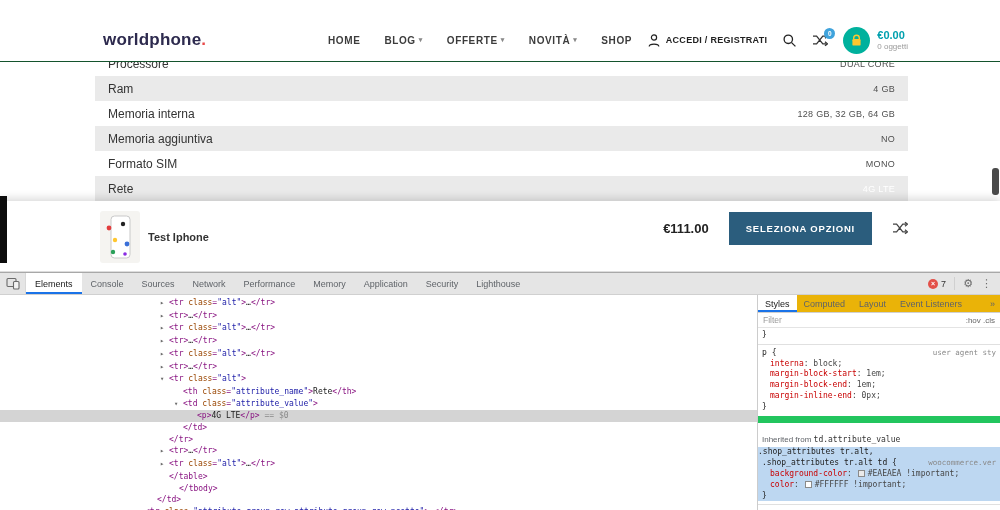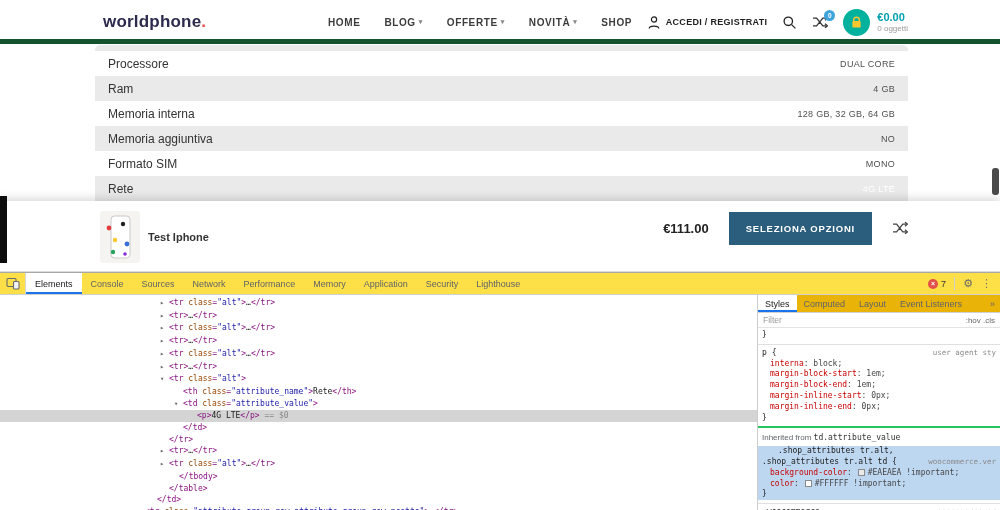--- a/index.html
+++ b/index.html
@@ -1,19 +1,19 @@
 <!DOCTYPE html>
 <html><head>
 <meta charset="utf-8">
 <style>
 *{box-sizing:border-box;margin:0;padding:0}
 html,body{width:1000px;height:510px;overflow:hidden;background:#fff;font-family:"Liberation Sans",sans-serif}
 
 
-.page-header{position:absolute;left:0;top:0;width:1000px;height:44px;background:#fff;border-bottom:5px solid #14532d;z-index:40}
+.page-header{position:absolute;left:0;top:18px;width:1000px;height:44px;background:#fff;border-bottom:1px solid #14532d;z-index:40}
 .logo{position:absolute;left:103px;top:0;height:44px;display:flex;align-items:center;font-weight:800;font-size:17px;color:#2d2a4e;letter-spacing:.2px}
 .logo .dot{color:#e84a4a}
 .main-nav{position:absolute;left:328px;top:0;height:44px;display:flex;align-items:center;gap:24px}
 .nav-item{font-size:10px;font-weight:700;color:#3c3c3c;letter-spacing:.6px;cursor:pointer;display:flex;align-items:center;gap:3px}
 .nav-caret{font-size:7px;color:#888}
 .header-right{position:absolute;right:92px;top:0;height:44px;display:flex;align-items:center;gap:15px}
 .account{display:flex;align-items:center;gap:5px;font-size:9px;font-weight:700;color:#222;letter-spacing:.3px;cursor:pointer}
 .icon-btn{display:flex;align-items:center;cursor:pointer}
 .compare-wrap{position:relative;cursor:pointer}
 .compare-badge{position:absolute;top:-5px;right:-7px;width:11px;height:11px;border-radius:50%;background:#3fa3dc;color:#fff;font-size:6.5px;font-weight:700;display:flex;align-items:center;justify-content:center}
@@ -38,21 +38,21 @@
 
 .sticky-bar{position:absolute;left:0;top:201px;width:1000px;height:71px;background:#fff;box-shadow:0 -3px 8px rgba(0,0,0,.14);border-bottom:1px solid #ddd;z-index:50}
 .product-thumb{position:absolute;left:100px;top:10px;width:40px;height:52px;background:#f5f4f1;border-radius:3px;display:flex;align-items:center;justify-content:center}
 .product-title{position:absolute;left:148px;top:0;height:71px;display:flex;align-items:center;font-size:11px;font-weight:700;color:#333}
 .sticky-right{position:absolute;right:92px;top:0;height:54px;display:flex;align-items:center;gap:20px}
 .price{font-size:13px;font-weight:700;color:#222}
 .select-btn{background:#2b5d7d;color:#fff;font-size:9.5px;font-weight:700;letter-spacing:.8px;padding:11px 17px;border:none;cursor:pointer;font-family:inherit}
 
 
 .devtools{position:absolute;left:0;top:272px;width:1000px;height:238px;background:#fff;border-top:1px solid #a8a8a8;display:flex;flex-direction:column;z-index:70}
-.dt-toolbar{height:22px;background:#fde047;border-bottom:1px solid #d0d0d0;display:flex;align-items:stretch;flex:none}
+.dt-toolbar{height:22px;background:#e5e5e5;border-bottom:1px solid #d0d0d0;display:flex;align-items:stretch;flex:none}
 .dt-device{width:26px;display:flex;align-items:center;justify-content:center;border-right:1px solid #d8d8d8;cursor:pointer}
 .dt-tabs{display:flex;align-items:stretch}
 .dt-tab{padding:0 9px;font-size:9px;color:#5f6368;display:flex;align-items:center;cursor:pointer;white-space:nowrap}
 .dt-tab.active{color:#1a1a1a;box-shadow:inset 0 -2px 0 #1a73e8;background:#fff}
 .dt-right{margin-left:auto;display:flex;align-items:center;gap:8px;padding-right:8px}
 .err-badge{display:flex;align-items:center;gap:3px;cursor:pointer}
 .err-icon{width:10px;height:10px;border-radius:50%;background:#e35049;color:#fff;font-size:7px;display:flex;align-items:center;justify-content:center;font-weight:700}
 .err-count{font-size:9px;color:#333}
 .dt-sep{width:1px;height:13px;background:#d0d0d0;align-self:center}
 .gear-icon,.kebab-icon{color:#6b6b6b;font-size:11px;cursor:pointer;display:flex;align-items:center}
@@ -76,21 +76,21 @@
 .sb-pseudo{font-size:8px;color:#666;padding-right:5px;white-space:nowrap;cursor:pointer}
 .styles-pane{flex:1;overflow:hidden;font-family:"DejaVu Sans Mono",monospace;font-size:8px;line-height:10.8px;padding-top:2px}
 .st-line{padding:0 4px;white-space:nowrap}
 .st-selected{background:#bdd7f1}
 .st-sel{color:#222}
 .st-prop{color:#c80000}
 .st-val{color:#464646}
 .st-link{float:right;color:#8a8a8a;font-size:7.5px;margin-left:6px;cursor:pointer}
 .st-swatch{display:inline-block;width:7px;height:7px;border:1px solid #8a8a8a;margin:0 3px 0 1px;vertical-align:-1px;cursor:pointer}
 .st-sep{border-top:1px solid #e0e0e0;margin:3px 0}
-.st-inherited{border-top:2px solid #22c55e;margin-top:3px;padding:5px 4px 2px;font-family:"Liberation Sans",sans-serif;font-size:8px;color:#5f6368}
+.st-inherited{border-top:7px solid #22c55e;margin-top:3px;padding:12px 4px 2px;font-family:"Liberation Sans",sans-serif;font-size:8px;color:#5f6368}
 .st-inh-code{font-family:"DejaVu Sans Mono",monospace;color:#333;cursor:pointer}
 </style>
 </head>
 <body>
 
 <div class="page-header">
   <div class="logo">
       <span>worldphone</span>
       <span class="dot">.</span>
     </div>
@@ -247,22 +247,22 @@
         <div class="tree-line" style="padding-left: 160px;"><span class="tree-arrow">▸</span><span class="tk-p">&lt;tr</span><span class="tk-a"> class</span><span class="tk-p">=</span><span class="tk-v">"alt"</span><span class="tk-p">&gt;</span><span class="tk-t">…</span><span class="tk-p">&lt;/tr&gt;</span></div>
         <div class="tree-line" style="padding-left: 160px;"><span class="tree-arrow">▸</span><span class="tk-p">&lt;tr&gt;</span><span class="tk-t">…</span><span class="tk-p">&lt;/tr&gt;</span></div>
         <div class="tree-line" style="padding-left: 160px;"><span class="tree-arrow">▾</span><span class="tk-p">&lt;tr</span><span class="tk-a"> class</span><span class="tk-p">=</span><span class="tk-v">"alt"</span><span class="tk-p">&gt;</span></div>
         <div class="tree-line" style="padding-left: 174px;"><span class="tree-arrow"></span><span class="tk-p">&lt;th</span><span class="tk-a"> class</span><span class="tk-p">=</span><span class="tk-v">"attribute_name"</span><span class="tk-p">&gt;</span><span class="tk-t">Rete</span><span class="tk-p">&lt;/th&gt;</span></div>
         <div class="tree-line" style="padding-left: 174px;"><span class="tree-arrow">▾</span><span class="tk-p">&lt;td</span><span class="tk-a"> class</span><span class="tk-p">=</span><span class="tk-v">"attribute_value"</span><span class="tk-p">&gt;</span></div>
         <div class="tree-line selected" style="padding-left: 188px;"><span class="tree-arrow"></span><span class="tk-p">&lt;p&gt;</span><span class="tk-t">4G LTE</span><span class="tk-p">&lt;/p&gt;</span><span class="tk-g"> == $0</span></div>
         <div class="tree-line" style="padding-left: 174px;"><span class="tree-arrow"></span><span class="tk-p">&lt;/td&gt;</span></div>
         <div class="tree-line" style="padding-left: 160px;"><span class="tree-arrow"></span><span class="tk-p">&lt;/tr&gt;</span></div>
         <div class="tree-line" style="padding-left: 160px;"><span class="tree-arrow">▸</span><span class="tk-p">&lt;tr&gt;</span><span class="tk-t">…</span><span class="tk-p">&lt;/tr&gt;</span></div>
         <div class="tree-line" style="padding-left: 160px;"><span class="tree-arrow">▸</span><span class="tk-p">&lt;tr</span><span class="tk-a"> class</span><span class="tk-p">=</span><span class="tk-v">"alt"</span><span class="tk-p">&gt;</span><span class="tk-t">…</span><span class="tk-p">&lt;/tr&gt;</span></div>
+        <div class="tree-line" style="padding-left: 160px;"><span class="tree-arrow"></span><span class="tk-p">&lt;/table&gt;</span></div>
         <div class="tree-line" style="padding-left: 170px;"><span class="tree-arrow"></span><span class="tk-p">&lt;/tbody&gt;</span></div>
-        <div class="tree-line" style="padding-left: 160px;"><span class="tree-arrow"></span><span class="tk-p">&lt;/table&gt;</span></div>
         <div class="tree-line" style="padding-left: 148px;"><span class="tree-arrow"></span><span class="tk-p">&lt;/td&gt;</span></div>
         <div class="tree-line" style="padding-left: 136px;"><span class="tree-arrow">▸</span><span class="tk-p">&lt;tr</span><span class="tk-a"> class</span><span class="tk-p">=</span><span class="tk-v">"attribute_group_row attribute_group_row_ncetto"</span><span class="tk-p">&gt;</span><span class="tk-t">…</span><span class="tk-p">&lt;/tr&gt;</span></div>
       </div>
     <div class="dt-divider"></div>
     <div class="dt-sidebar">
       <div class="sb-tabs">
         <span class="sb-tab active">Styles</span>
           <span class="sb-tab">Computed</span>
           <span class="sb-tab">Layout</span>
           <span class="sb-tab">Event Listeners</span>
@@ -272,25 +272,24 @@
         <input placeholder="Filter" style="">
         <span class="sb-pseudo">:hov .cls</span>
       </div>
       <div class="styles-pane">
           <div class="st-line" style="padding-left: 4px;"><span class="st-sel">}</span></div>
           <div class="st-sep"></div>
           <div class="st-line" style="padding-left: 4px;"><span class="st-link">user agent sty</span><span class="st-sel">p {</span></div>
           <div class="st-line" style="padding-left: 12px;"><span class="st-prop">interna</span><span class="st-val">: block;</span></div>
           <div class="st-line" style="padding-left: 12px;"><span class="st-prop">margin-block-start</span><span class="st-val">: 1em;</span></div>
           <div class="st-line" style="padding-left: 12px;"><span class="st-prop">margin-block-end</span><span class="st-val">: 1em;</span></div>
-          <div class="st-line" style="padding-left: 12px;"><span class="st-prop">margin-inline-start</span><span class="st-val">: 0px;</span></div>
           <div class="st-line" style="padding-left: 12px;"><span class="st-prop">margin-inline-end</span><span class="st-val">: 0px;</span></div>
           <div class="st-line" style="padding-left: 4px;"><span class="st-sel">}</span></div>
           <div class="st-inherited"><span>Inherited from </span><span class="st-inh-code">td.attribute_value</span></div>
-          <div class="st-line st-selected" style="padding-left: 20px;"><span class="st-sel">.shop_attributes tr.alt,</span></div>
+          <div class="st-line st-selected" style="padding-left: 0;"><span class="st-sel">.shop_attributes tr.alt,</span></div>
           <div class="st-line st-selected" style="padding-left: 4px;"><span class="st-link">woocommerce.ver</span><span class="st-sel">.shop_attributes tr.alt td {</span></div>
           <div class="st-line st-selected" style="padding-left: 12px;"><span class="st-prop">background-color</span><span class="st-val">: </span><span class="st-swatch" style="background: rgb(234, 234, 234);"></span><span class="st-val">#EAEAEA !important;</span></div>
           <div class="st-line st-selected" style="padding-left: 12px;"><span class="st-prop">color</span><span class="st-val">: </span><span class="st-swatch" style="background: rgb(255, 255, 255);"></span><span class="st-val">#FFFFFF !important;</span></div>
           <div class="st-line st-selected" style="padding-left: 4px;"><span class="st-sel">}</span></div>
           <div class="st-sep"></div>
           <div class="st-line" style="padding-left: 4px;"><span class="st-link">woocommerce.er</span><span class="st-sel">.woocommerce</span></div>
         </div>
     </div>
   </div>
 </div>

